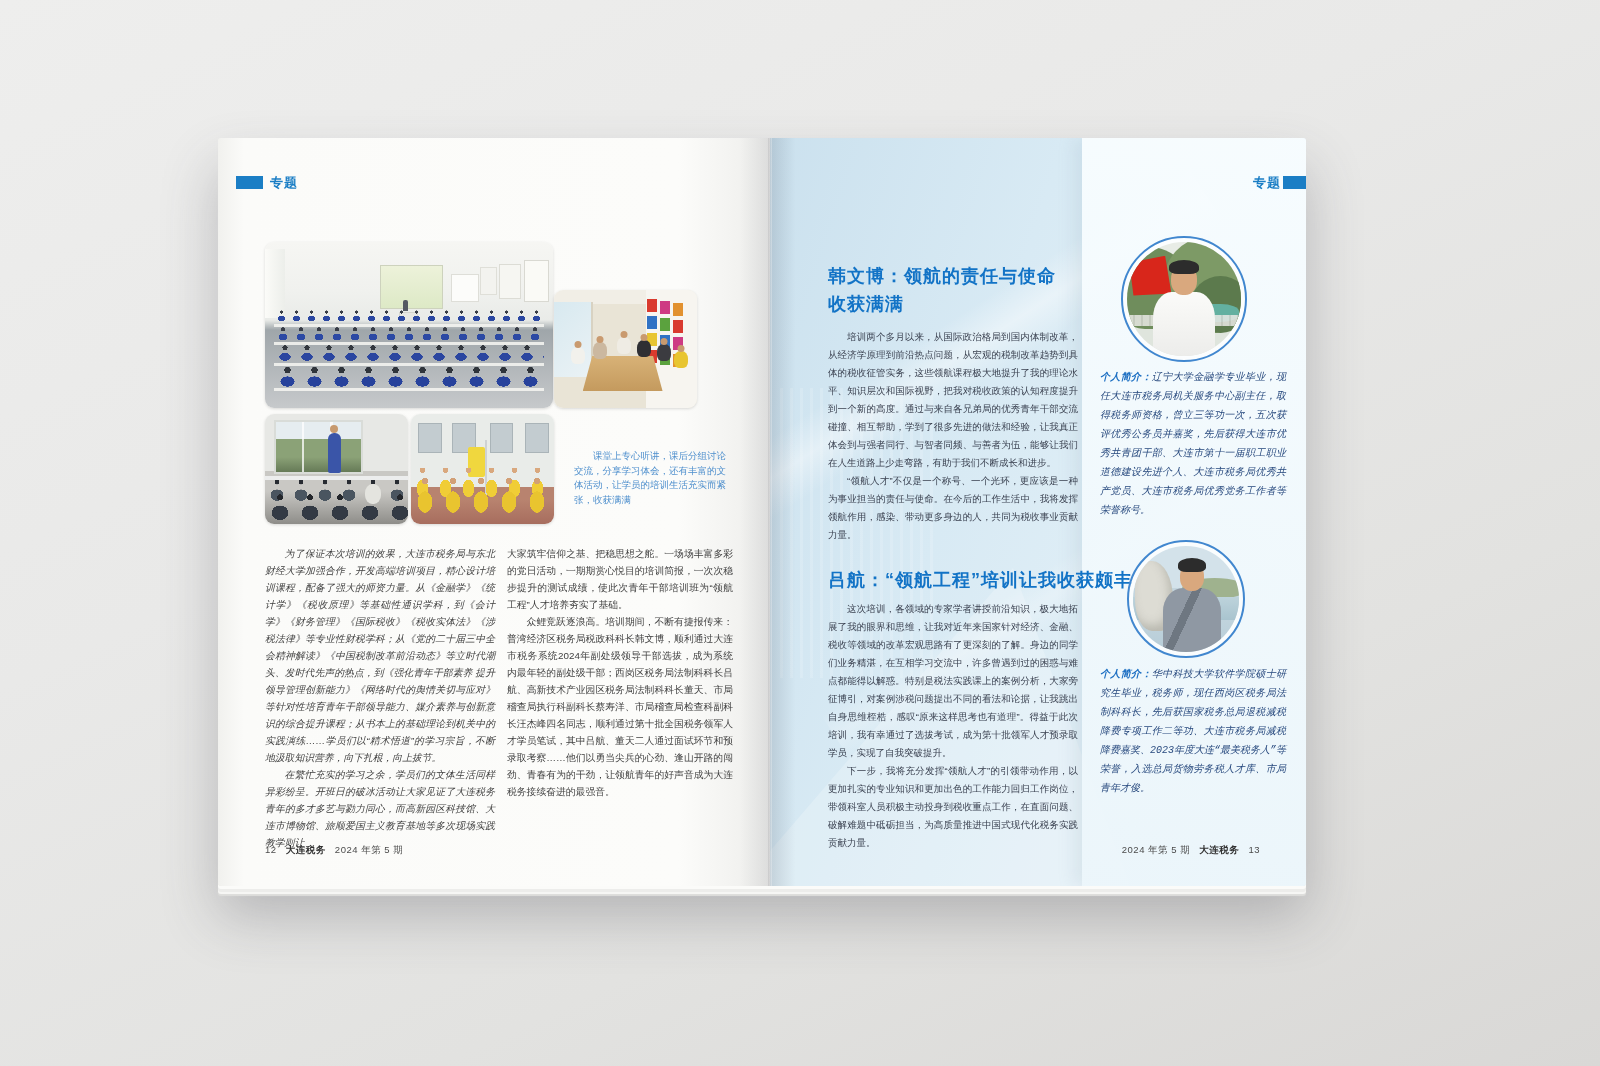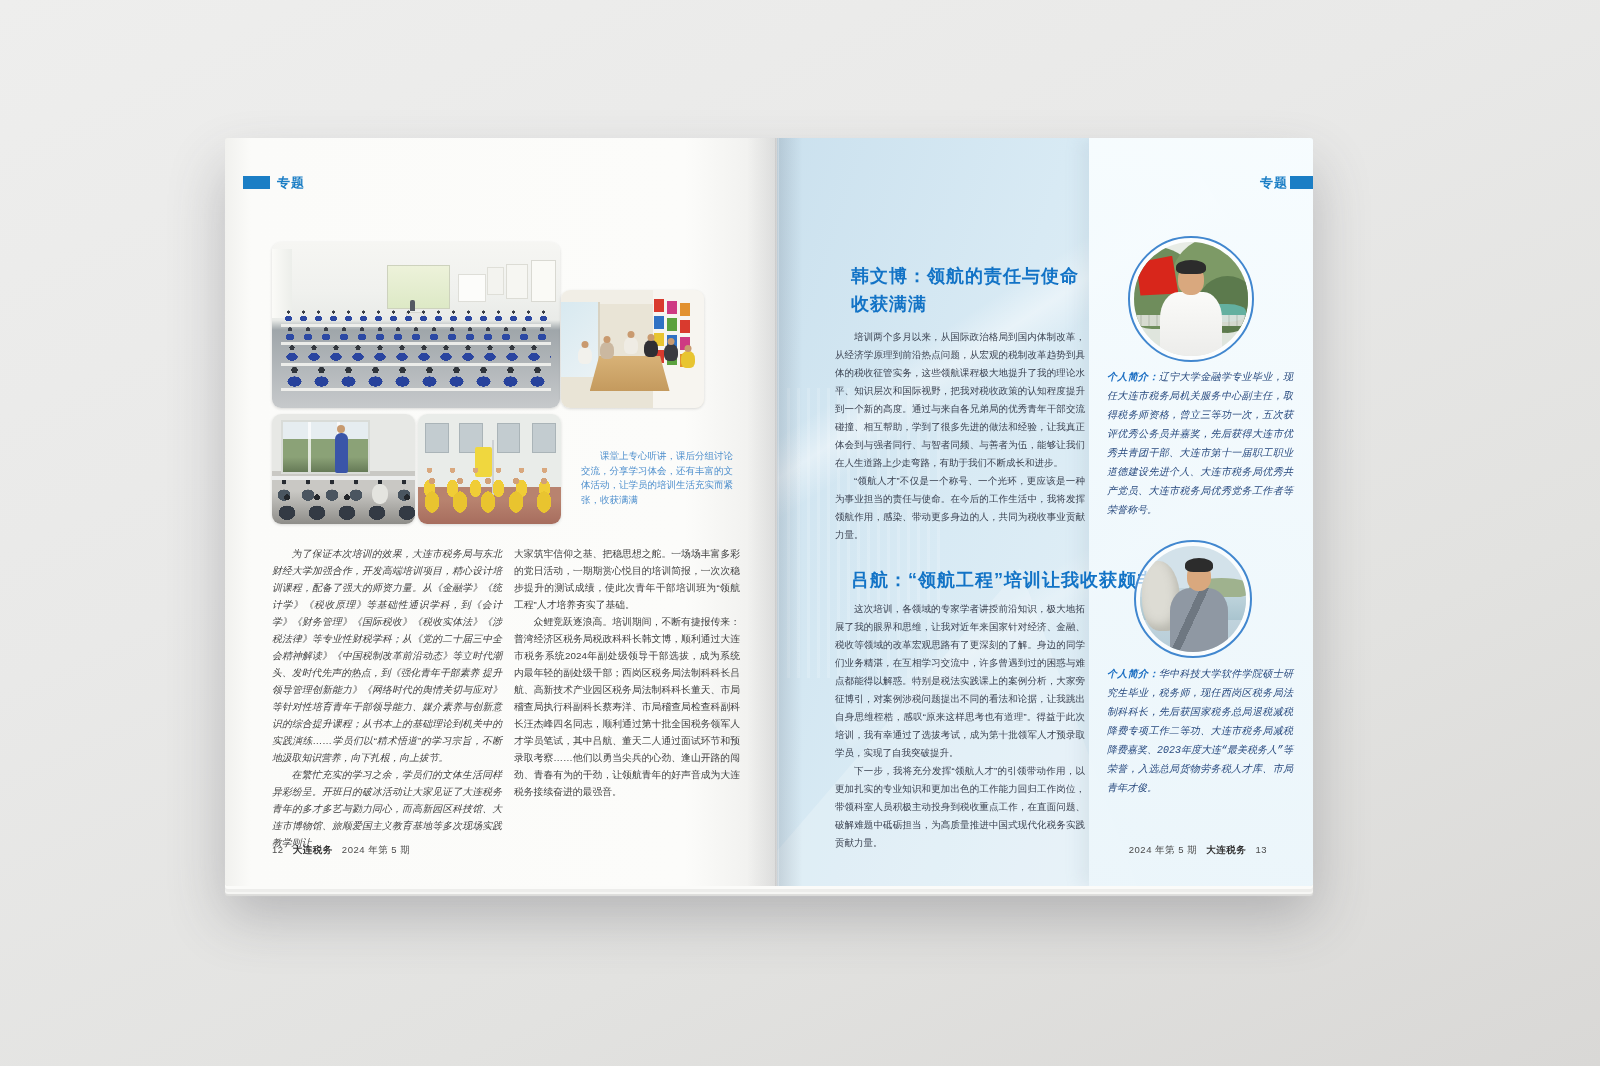--- a/index.html
+++ b/index.html
@@ -1,21 +1,21 @@
 <!DOCTYPE html>
 <html><head>
 <meta charset="utf-8">
 <style>
   html,body{margin:0;padding:0;background:#e4e4e3;}
   .stage{position:relative;width:1600px;height:1066px;overflow:hidden;
     background:linear-gradient(155deg,#eeeeed 0%,#e9e9e8 38%,#e2e2e0 70%,#d9d8d6 100%);
     font-family:"Liberation Sans","DejaVu Sans",sans-serif;}
   
   .book{position:absolute;left:218px;top:138px;width:1088px;height:748px;border-radius:3px;
-    box-shadow:0 3px 0 #fbfbf9,0 6px 0 #ededeb,0 8px 0 #f6f6f4,0 10px 1px #dededc,0 30px 55px rgba(70,70,78,.30);margin-left:7px;}
+    box-shadow:0 3px 0 #fbfbf9,0 6px 0 #ededeb,0 8px 0 #f6f6f4,0 10px 1px #dededc,0 30px 55px rgba(70,70,78,.30);}
   .page{position:absolute;top:0;height:748px;overflow:hidden;}
   .page-left{left:0;width:552px;border-radius:3px 0 0 3px;
     background:linear-gradient(to right,#f1f1ee 0,#fbfbf9 26px,#fcfcfa 460px,#ededeb 100%);}
   .page-right{left:552px;width:536px;border-radius:0 3px 3px 0;
     background:linear-gradient(108deg,#cbe1ee 0%,#d8eaf4 38%,#e3f0f7 75%,#e9f4f9 100%);}
   .page-left::after{content:"";position:absolute;top:0;right:0;bottom:0;width:30px;
     background:linear-gradient(to right,rgba(0,0,0,0),rgba(90,95,105,.12));}
   .page-right::before{content:"";position:absolute;top:0;left:0;bottom:0;width:34px;z-index:3;
     background:linear-gradient(to right,rgba(70,80,95,.18),rgba(255,255,255,0) 75%);pointer-events:none;}
   .spine-line{position:absolute;left:550px;top:0;width:4px;height:748px;z-index:4;
@@ -84,21 +84,21 @@
   .streak2{left:20px;top:420px;width:560px;height:52px;transform:rotate(-33deg);opacity:.55;
     background:linear-gradient(rgba(255,255,255,0),rgba(255,255,255,.45),rgba(255,255,255,0));}
   .wedge{left:-30px;top:430px;width:390px;height:318px;background:rgba(255,255,255,.22);clip-path:polygon(0 100%,70% 0,100% 100%);}
   .pillars{left:10px;top:250px;width:160px;height:290px;opacity:.45;
     background:repeating-linear-gradient(90deg,rgba(255,255,255,.35) 0 3px,rgba(255,255,255,0) 3px 10px);}
   .sidebar{position:absolute;left:312px;top:0;width:224px;height:748px;z-index:1;
     background:linear-gradient(to bottom,rgba(248,253,255,.94),rgba(236,246,251,.90));
     box-shadow:-8px 0 16px rgba(120,150,170,.14);}
   
   .rp-content{position:absolute;inset:0;z-index:2;}
-  .art-title{position:absolute;left:74px;width:270px;font-size:18px;font-weight:bold;color:#1273c6;
+  .art-title{position:absolute;left:58px;width:270px;font-size:18px;font-weight:bold;color:#1273c6;
     letter-spacing:1px;line-height:28px;}
   .art-body{position:absolute;left:58px;width:250px;font-size:9.5px;line-height:18px;color:#3a4150;
     text-align:justify;word-break:break-all;}
   .art-body p{margin:0;text-indent:2em;}
   
   .avatar{position:absolute;border:2px solid #4187cf;border-radius:50%;padding:4px;background:rgba(255,255,255,.65);}
   .avatar-img{position:relative;border-radius:50%;overflow:hidden;}
   .avatar-img *{position:absolute;}
   .av1-bg{inset:0;background:linear-gradient(#e8ece6 0 30%,#dfe5dd 30% 100%);}
   .av1-mtn1{left:-12%;top:4%;width:70%;height:72%;background:#6f8d5c;border-radius:45% 55% 30% 40%;}

